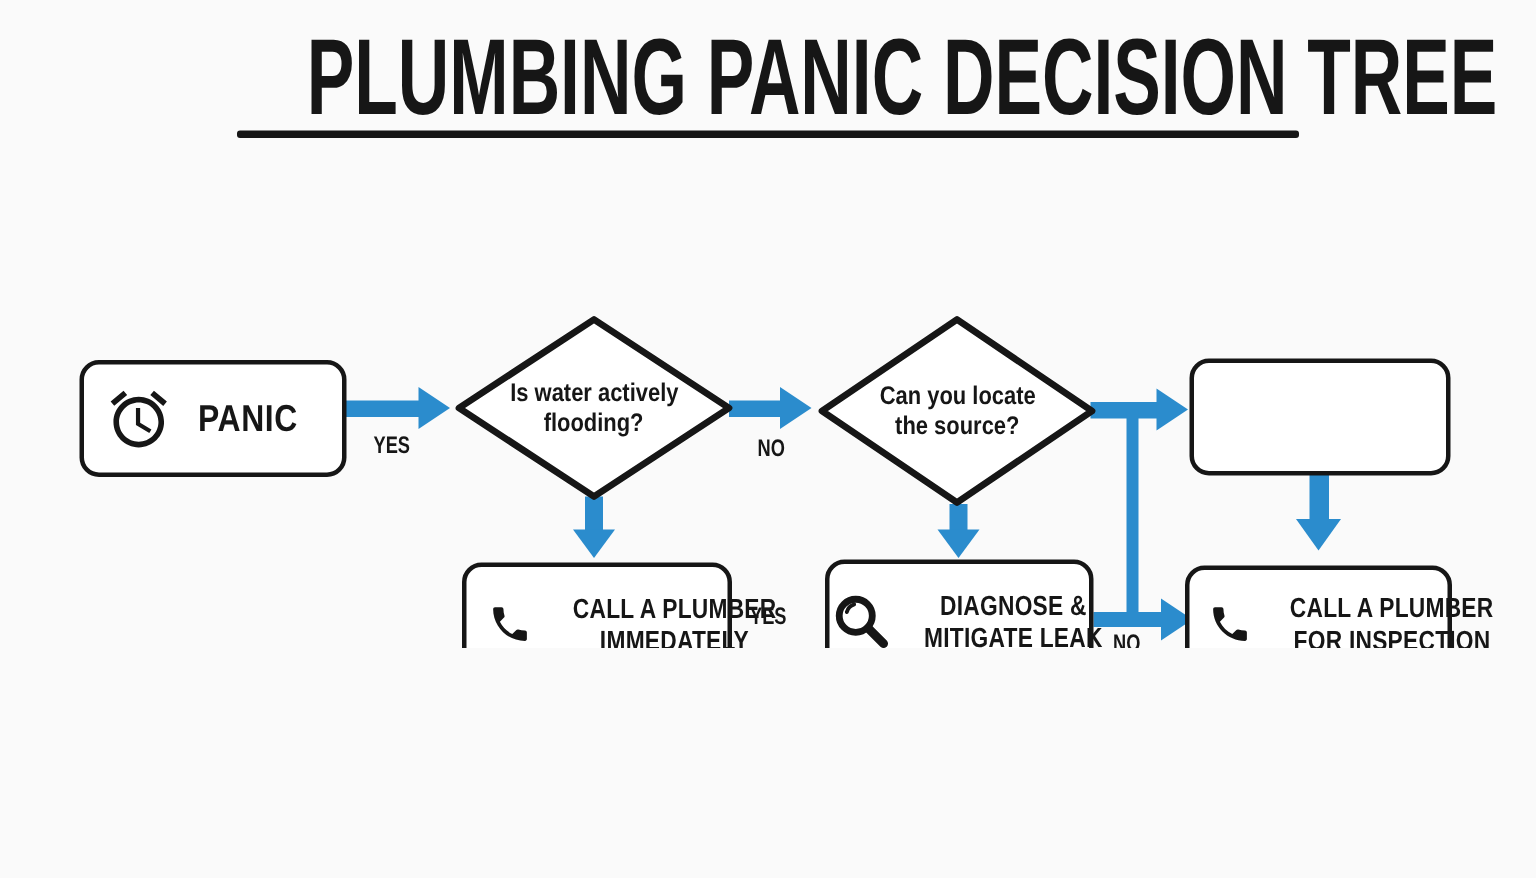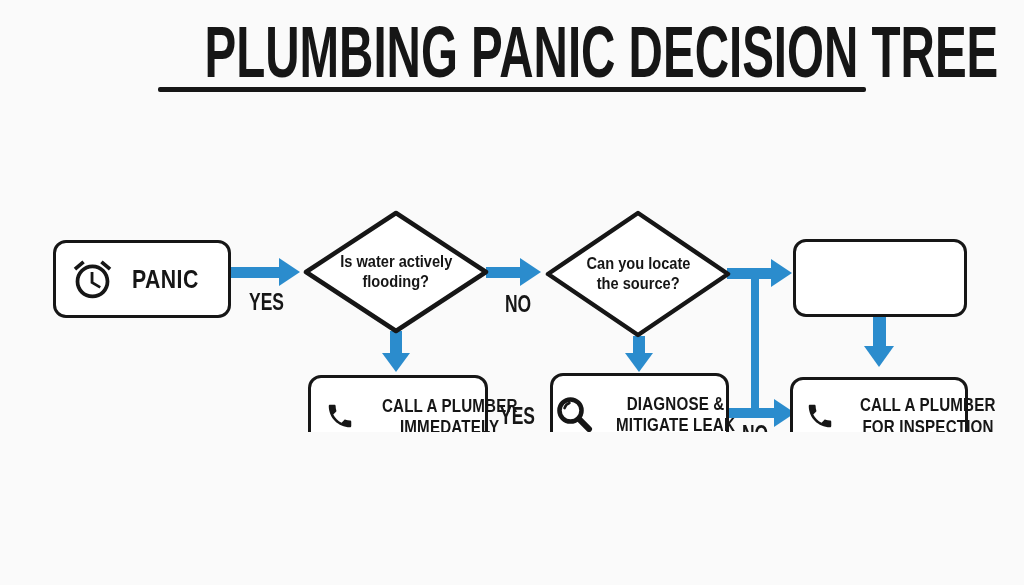--- a/index.html
+++ b/index.html
@@ -111,21 +111,21 @@
     position: absolute; width: 0; height: 0; z-index: 1;
     border-left: 14px solid transparent;
     border-right: 14px solid transparent;
     border-top: 19px solid var(--blue);
   }
 
   
   .edge-label {
     position: absolute;
     font-weight: bold;
-    font-size: 23px;
+    font-size: 16px;
     color: var(--ink);
     z-index: 2;
     white-space: nowrap;
   }
   .edge-label span {
     display: inline-block;
     transform: scaleX(0.76);
     transform-origin: left center;
   }
 </style>

